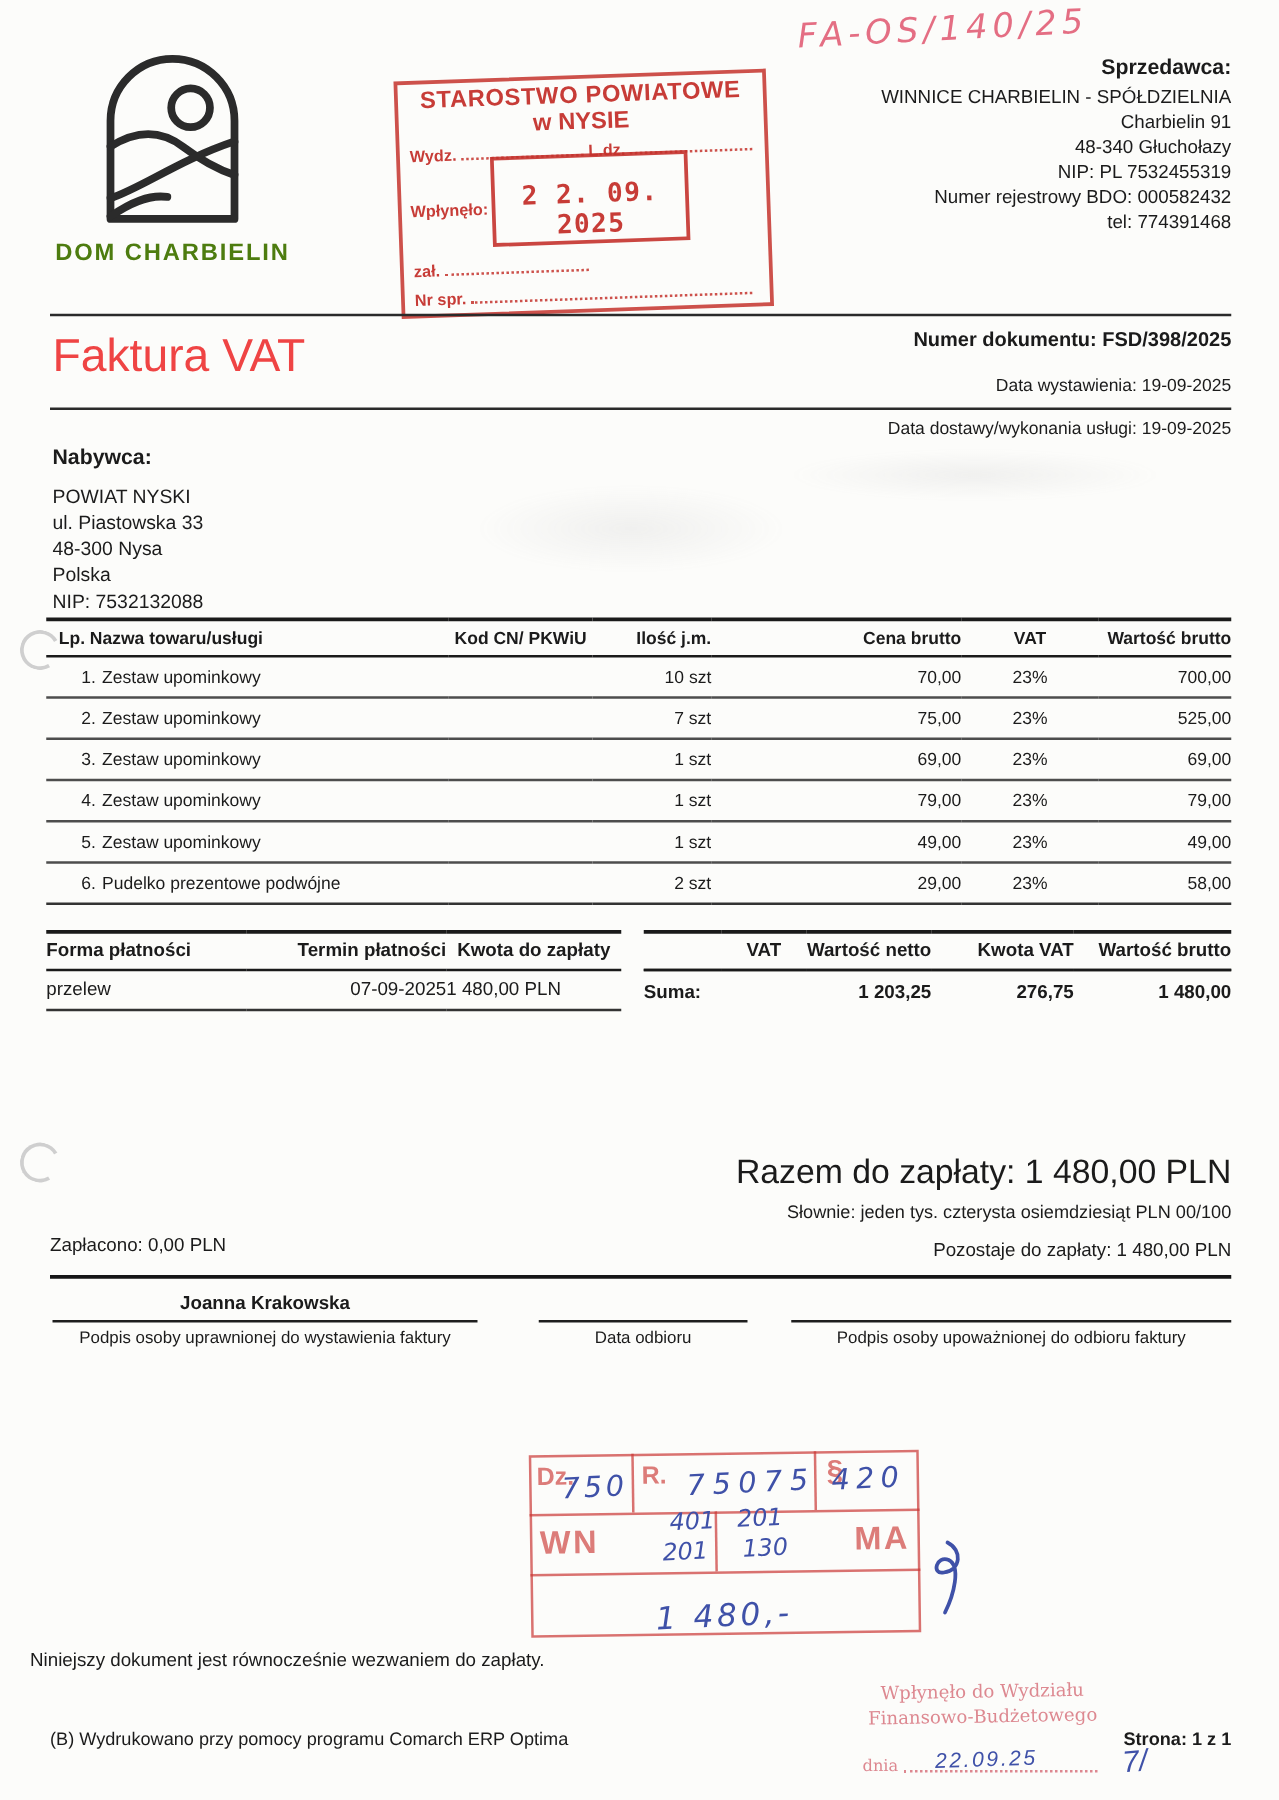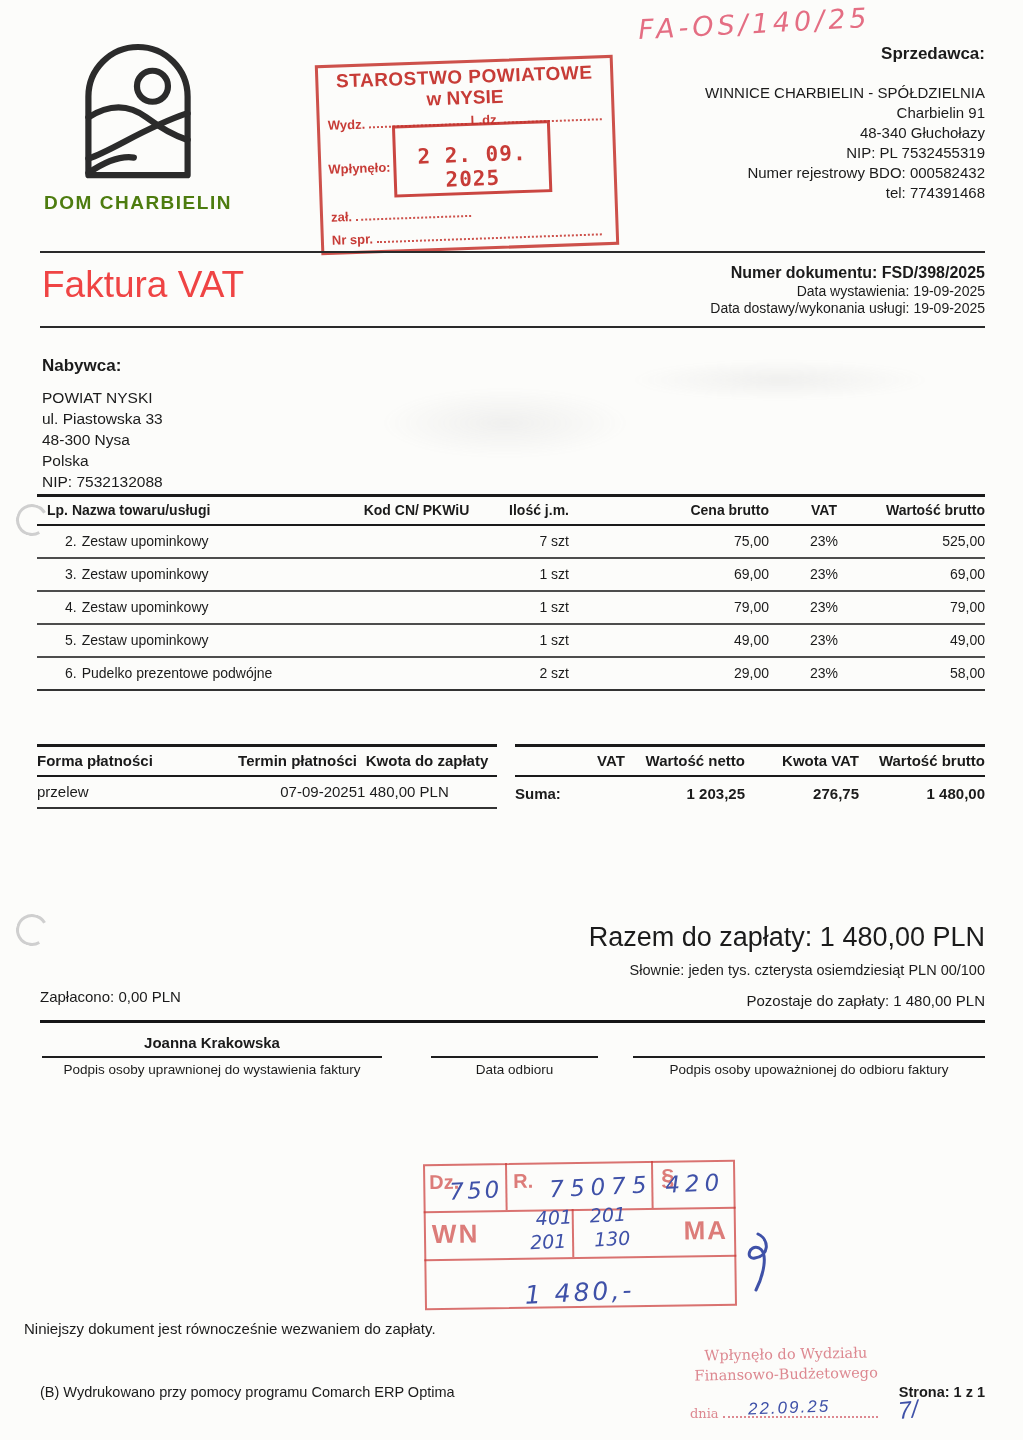--- a/index.html
+++ b/index.html
@@ -26,32 +26,32 @@
   .is-title2{position:absolute;top:24px;left:0;right:0;text-align:center;font-size:19px;}
   .is-flex{display:flex;align-items:flex-end;}
   .is-dots{flex:1;border-bottom:2px dotted rgba(196,50,44,.85);margin:0 4px 3px 4px;height:1px;}
   .is-row-wydz{position:absolute;top:50px;left:8px;right:6px;font-size:13px;}
   .is-wplynelo{position:absolute;top:94px;left:7px;font-size:13px;}
   .is-datebox{position:absolute;left:72px;top:60px;width:152px;height:66px;border:3px solid rgba(196,50,44,.9);}
   .is-date{margin-top:17px;text-align:center;font-family:"DejaVu Sans Mono",monospace;font-size:21px;font-weight:bold;letter-spacing:1px;}
   .is-row-zal{position:absolute;top:142px;left:8px;right:140px;font-size:13px;}
   .is-row-nrspr{position:absolute;top:165px;left:8px;right:10px;font-size:13px;}
   .seller{position:absolute;right:38px;top:44px;text-align:right;}
-  .seller-heading{font-size:17px;font-weight:bold;margin-bottom:19px;}
+  .seller-heading{font-size:17px;font-weight:bold;margin-bottom:4px;}
   .seller-line{font-size:15px;line-height:20px;}
   
   .rule{position:absolute;left:40px;right:38px;border-top:2px solid #2a2a2a;height:0;}
   #rule1{top:251px;}
   #rule2{top:326px;}
   #rule3{top:1020px;border-top:3px solid #161616;}
   
   .doc-title{position:absolute;left:42px;top:264px;font-size:37px;color:#ef4444;}
   .doc-meta{position:absolute;right:38px;top:264px;text-align:right;}
   .doc-number{font-size:16px;font-weight:bold;}
-  .doc-line{font-size:14px;margin-top:1px;}
+  .doc-line{font-size:14px;margin-top:18px;}
   
   .buyer{position:absolute;left:42px;top:356px;}
   .buyer-heading{font-size:17px;font-weight:bold;margin-bottom:11px;}
   .buyer-line{font-size:15.5px;line-height:21px;}
   
   table{border-collapse:collapse;table-layout:fixed;}
   .items{position:absolute;left:37px;top:494px;width:948px;font-size:14px;}
   .items th{font-size:14px;font-weight:bold;padding:5px 0 6px;border-top:3px solid #1a1a1a;border-bottom:2px solid #1a1a1a;}
   .items td{padding:7px 0 8px;border-bottom:2px solid #4d4d4d;}
   .items tr:last-child td{border-bottom:2px solid #333;}
@@ -222,20 +222,28 @@
         <th class="c-name">Lp. Nazwa towaru/usługi</th>
         <th class="c-kod">Kod CN/ PKWiU</th>
         <th class="c-qty">Ilość  j.m.</th>
         <th class="c-price">Cena brutto</th>
         <th class="c-vat">VAT</th>
         <th class="c-val">Wartość brutto</th>
       </tr>
     </thead>
     <tbody>
       <tr>
+        <td class="c-name"><span class="lp">1.</span><span>Zestaw upominkowy</span></td>
+        <td class="c-kod"></td>
+        <td class="c-qty">10 szt</td>
+        <td class="c-price">70,00</td>
+        <td class="c-vat">23%</td>
+        <td class="c-val">700,00</td>
+      </tr>
+      <tr>
         <td class="c-name"><span class="lp">2.</span><span>Zestaw upominkowy</span></td>
         <td class="c-kod"></td>
         <td class="c-qty">7 szt</td>
         <td class="c-price">75,00</td>
         <td class="c-vat">23%</td>
         <td class="c-val">525,00</td>
       </tr>
       <tr>
         <td class="c-name"><span class="lp">3.</span><span>Zestaw upominkowy</span></td>
         <td class="c-kod"></td>

